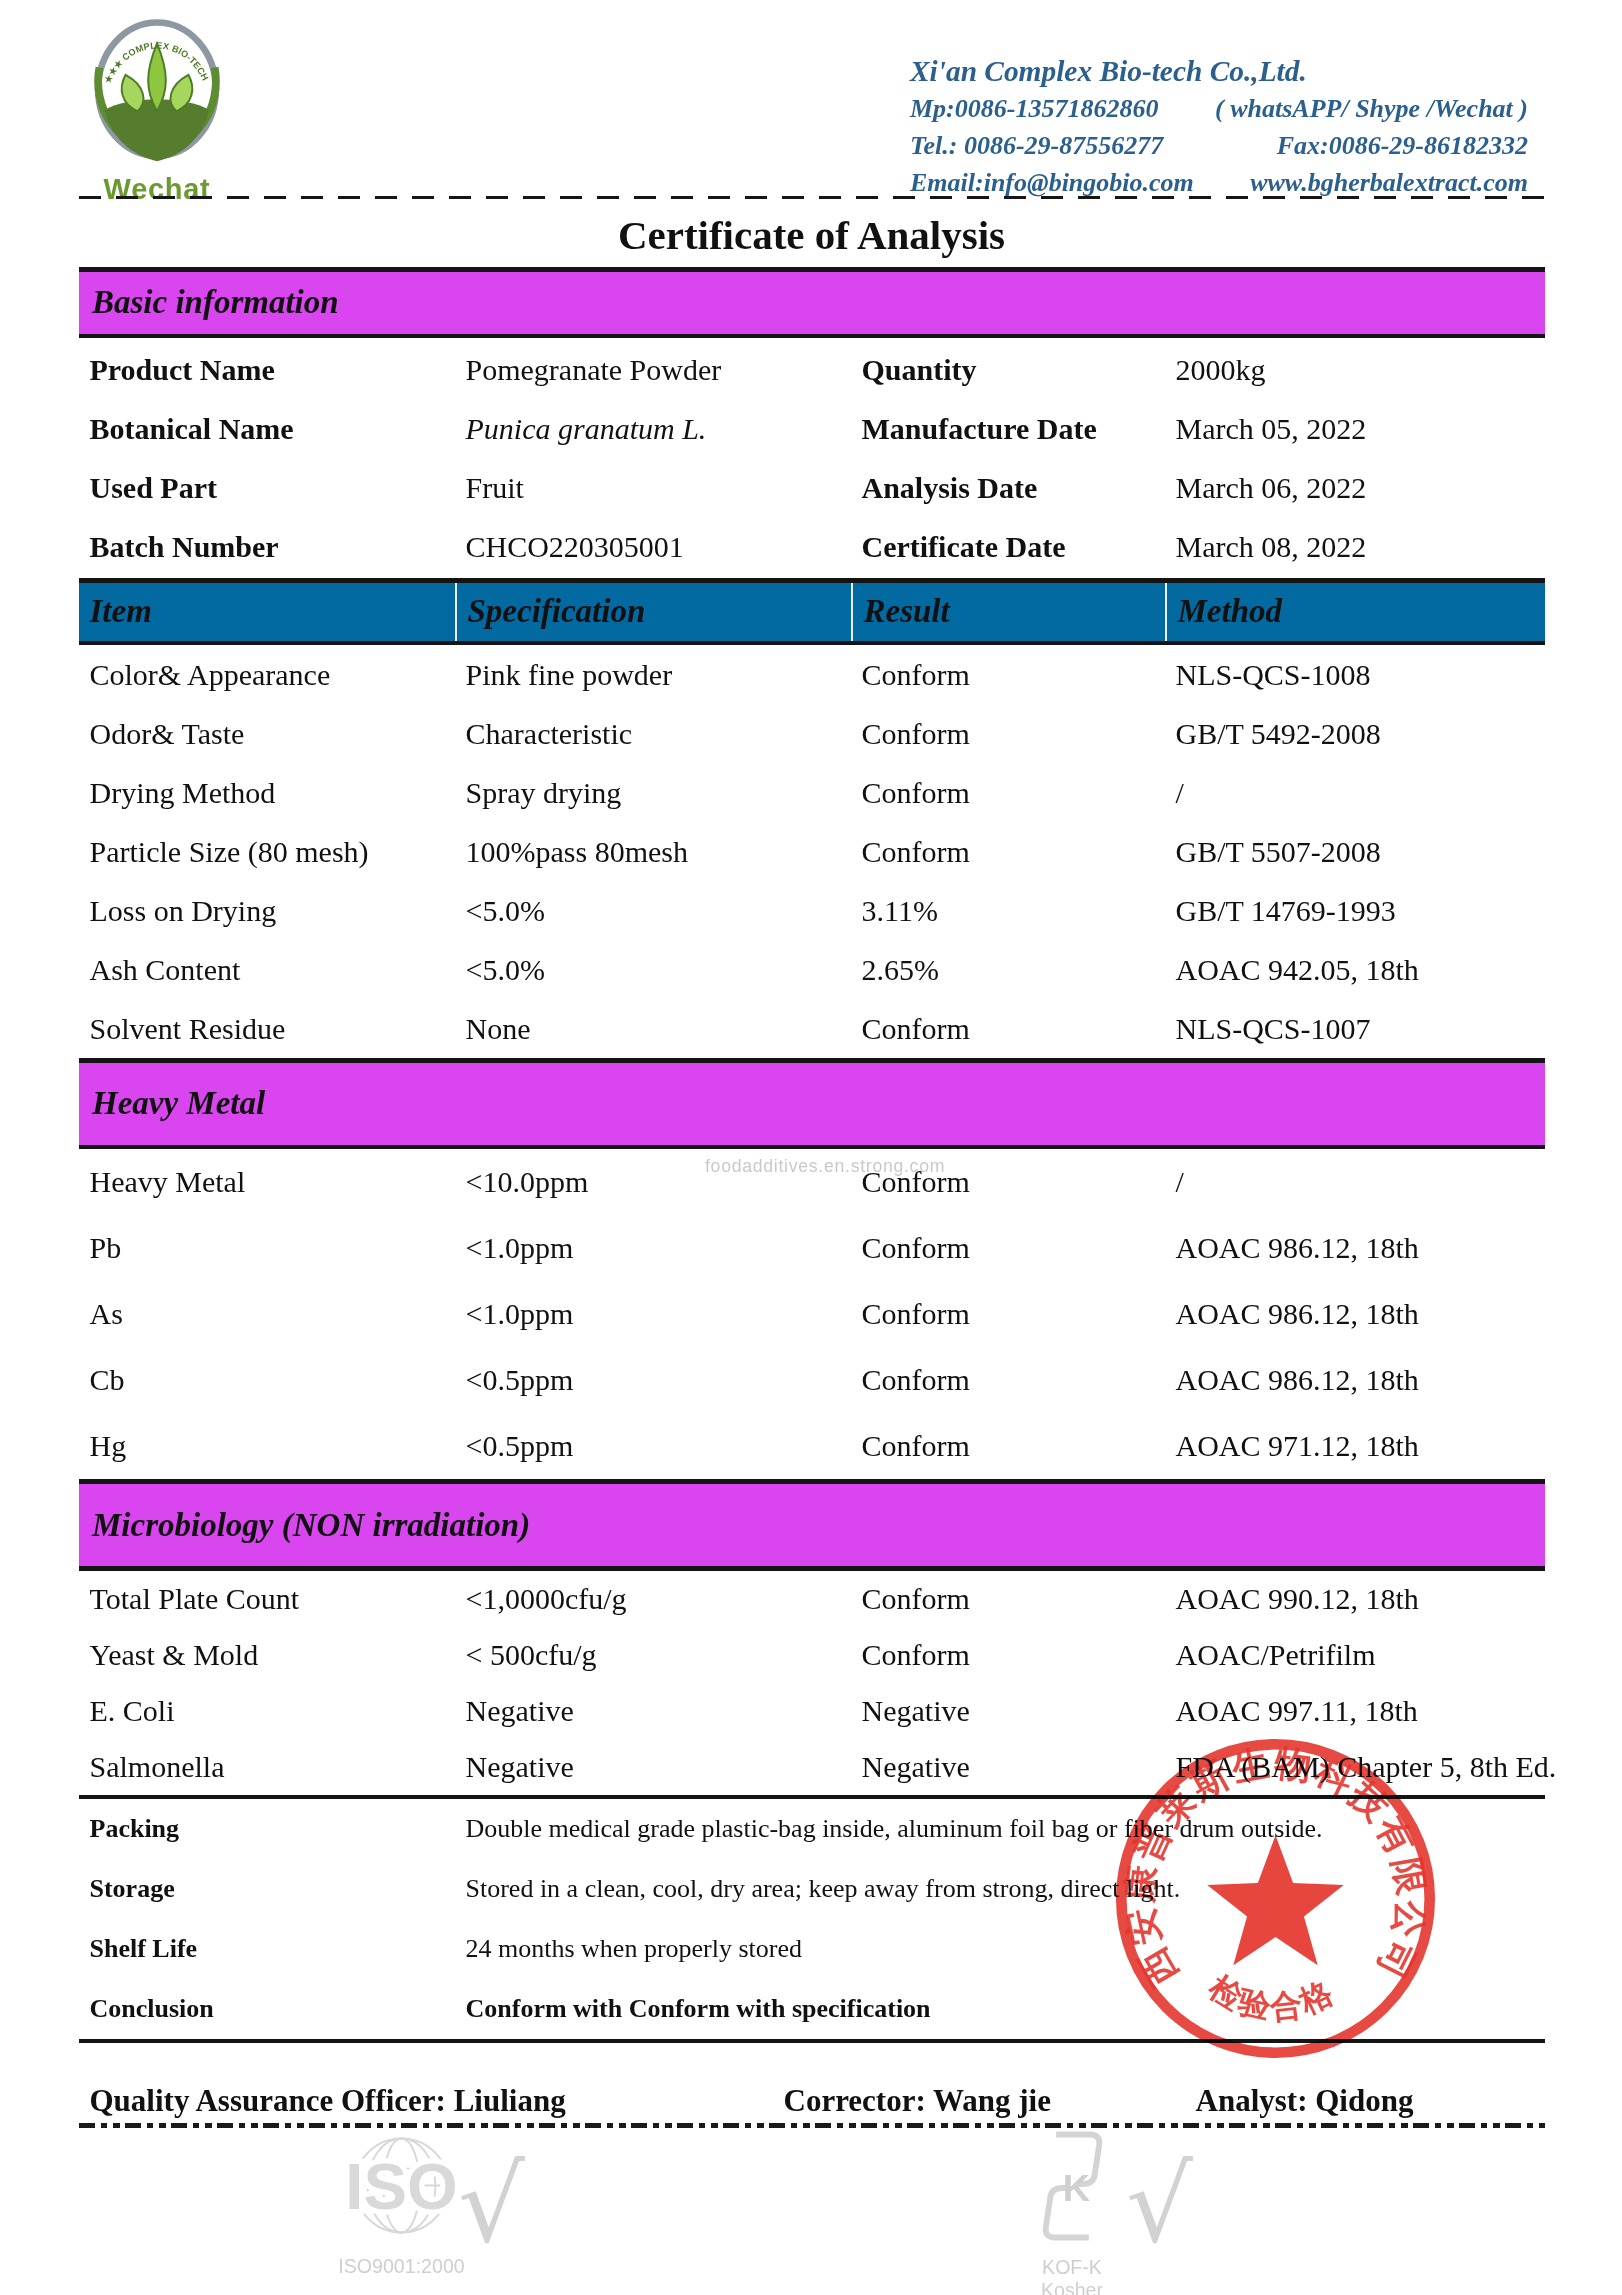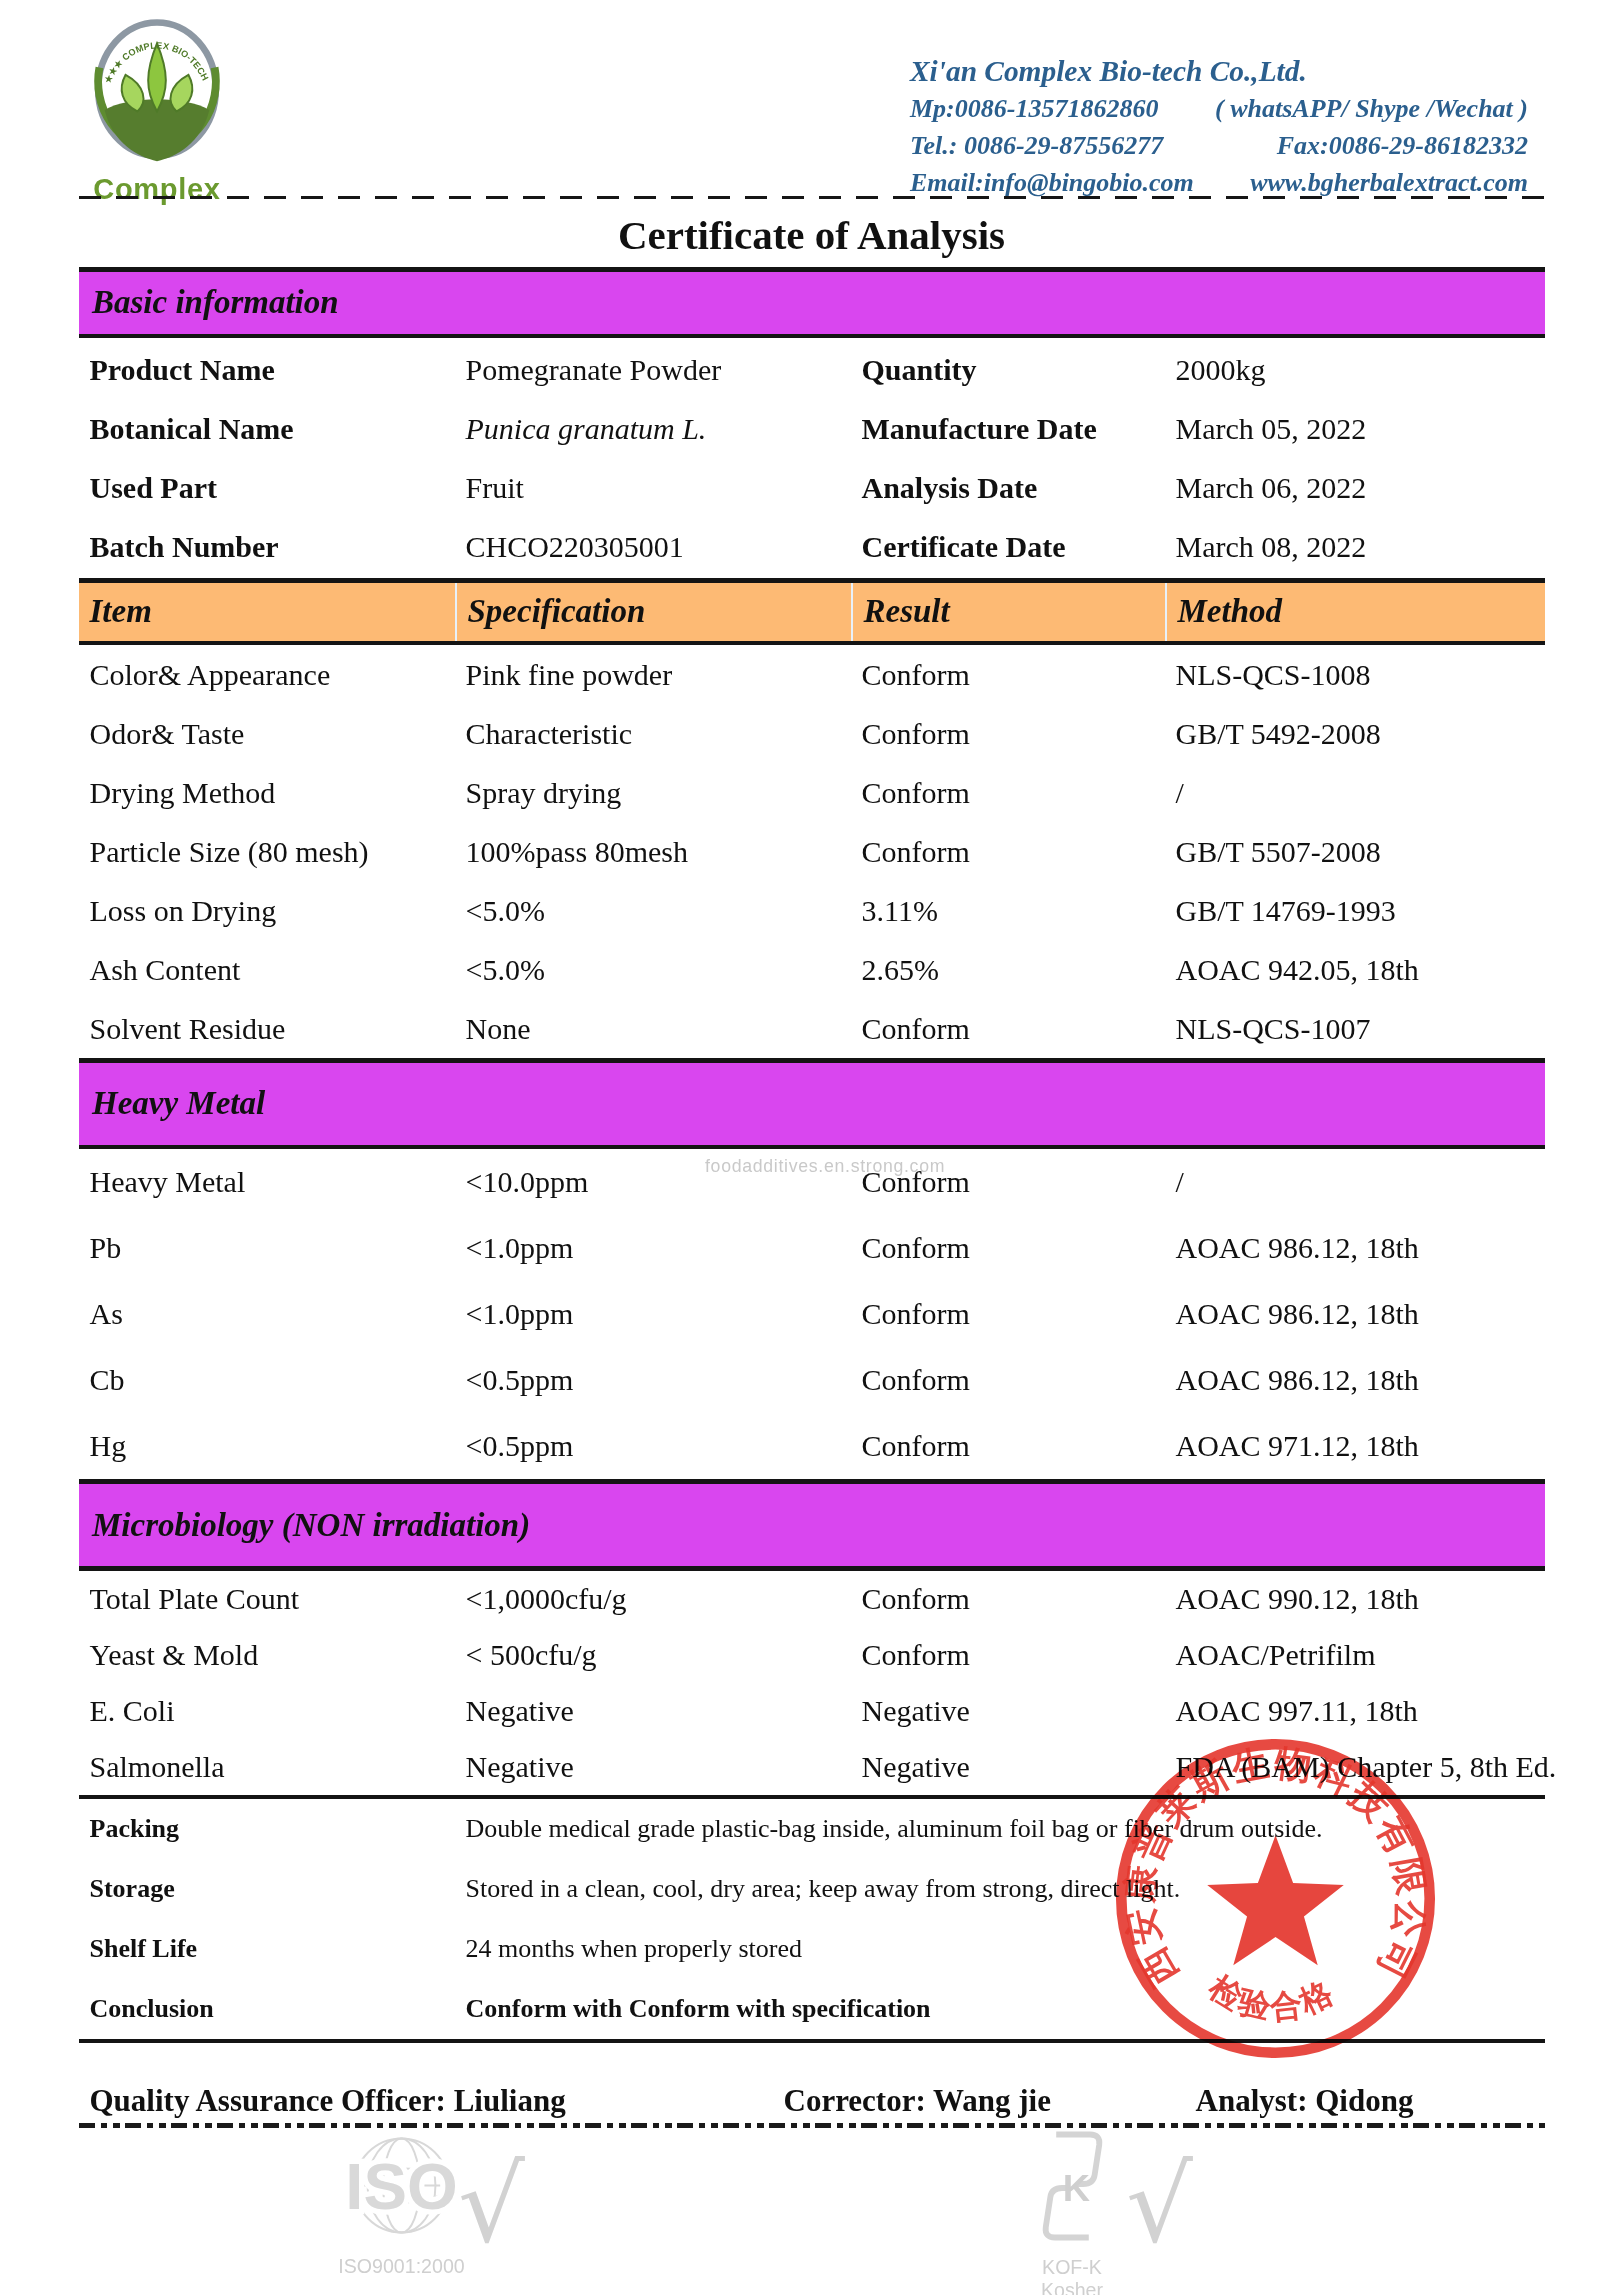--- a/index.html
+++ b/index.html
@@ -28,21 +28,21 @@
     font-size:41px;font-weight:bold;}
   
   .content{position:absolute;left:79px;top:267px;width:1466px;}
   .rule{height:4.6px;background:#141414;}
   .rule-thin{height:3.9px;background:#141414;}
   .section-bar{background:#d946ef;display:flex;align-items:center;
     padding-left:13px;font-size:33px;font-weight:bold;font-style:italic;}
   .h95{height:62px}.h125{height:82px}
   .grid4{display:grid;grid-template-columns:376px 396px 314px 380px;align-items:center;}
   .thead{column-gap:0;}
-  .thead .hcell{background:#fdba74;height:58px;display:flex;align-items:center;
+  .thead .hcell{background:#0369a1;height:58px;display:flex;align-items:center;
     padding-left:10.5px;font-size:33px;font-weight:bold;font-style:italic;
     border-left:2.6px solid #e8f1fa;}
   .thead .hcell:first-child{border-left:none;}
   .trow{height:59px;font-size:30px;}
   .trow.h101{height:66px;}
   .trow.h86{height:56px;}
   .trow .cell{padding-left:10.5px;white-space:nowrap;}
   .basic-rows{padding-top:2.6px;padding-bottom:1.3px;}
   .basic-row .cell.lbl{font-weight:bold;}
   .italic{font-style:italic;}
@@ -84,21 +84,21 @@
       <path d="M110 48 C 92 92 92 120 110 152 C 128 120 128 92 110 48 Z" fill="#8DC63F" stroke="#4F7A28" stroke-width="3"></path>
       <path d="M62 96 C 50 118 56 140 80 152 C 96 138 92 112 62 96 Z" fill="#A6D65E" stroke="#4F7A28" stroke-width="3"></path>
       <path d="M158 96 C 170 118 164 140 140 152 C 124 138 128 112 158 96 Z" fill="#A6D65E" stroke="#4F7A28" stroke-width="3"></path>
       <defs>
           <path id="logoArc" d="M 38 110 A 78 88 0 0 1 182 110"></path>
         </defs>
       <text font-size="14" fill="#4F7A28" font-weight="bold" font-family="Liberation Sans, sans-serif">
         <textPath href="#logoArc" startOffset="0" textLength="230">★★★ COMPLEX BIO-TECH ★★★</textPath>
       </text>
     </svg>
-    <div class="brand-text">Complex</div>
+    <div class="brand-text">Wechat</div>
   </div>
 
   <div class="company-block">
     <div class="company-name">Xi'an Complex Bio-tech Co.,Ltd.</div>
     <div class="company-line">
       <span class="l">Mp:0086-13571862860</span>
       <span class="r">( whatsAPP/ Shype /Wechat )</span>
     </div>
     <div class="company-line">
       <span class="l">Tel.: 0086-29-87556277</span>

